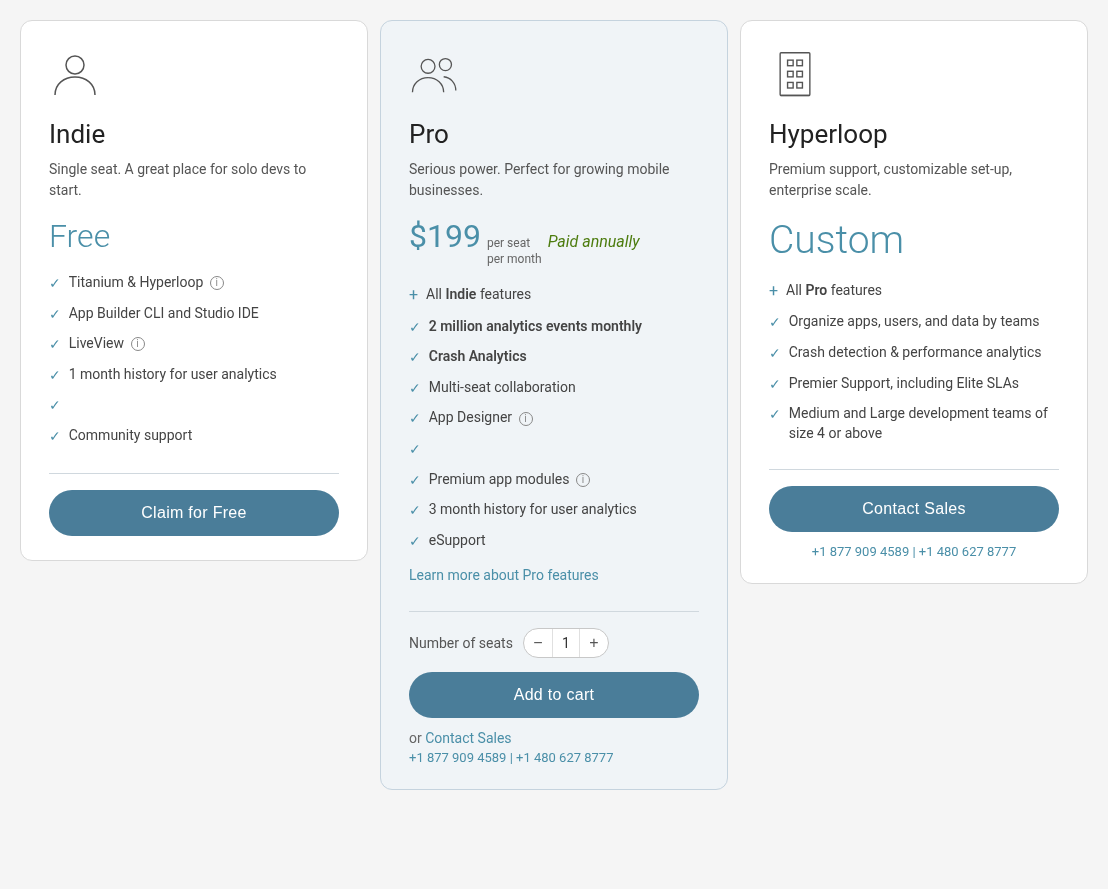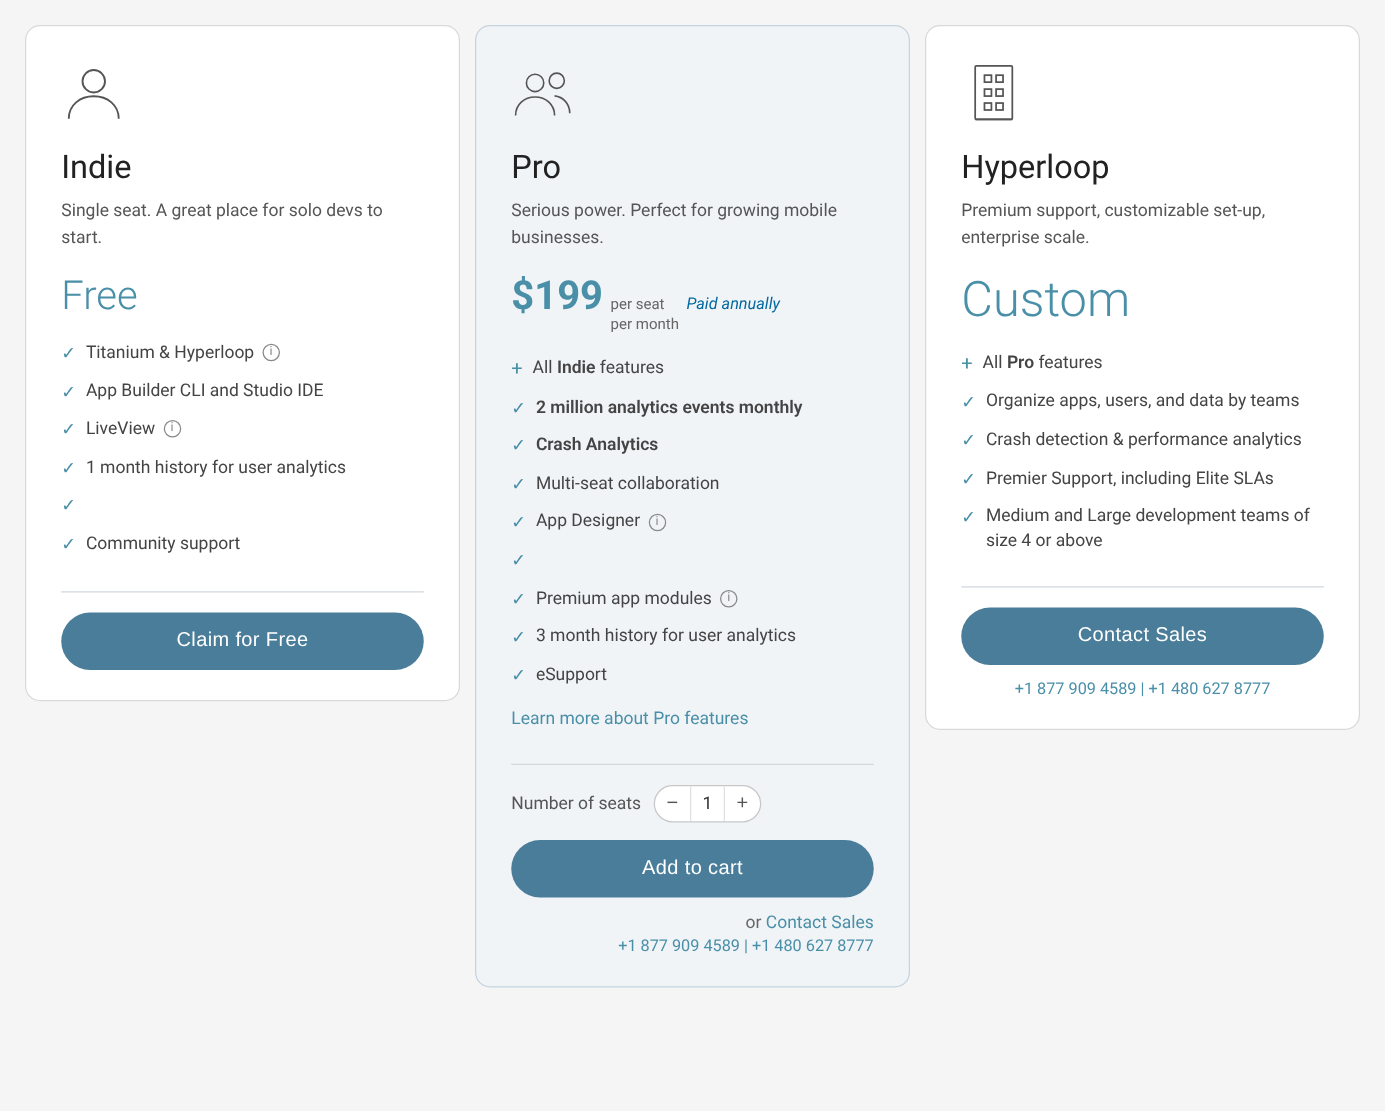--- a/index.html
+++ b/index.html
@@ -70,30 +70,30 @@
       font-weight: 300;
     }
     .price-amount {
       display: flex;
       align-items: baseline;
       gap: 6px;
     }
     .price-dollar {
       font-size: 32px;
       color: #4a8fa8;
-      font-weight: 700;
+      font-weight: 400;
     }
     .price-per {
       font-size: 12px;
       color: #666;
       line-height: 1.3;
     }
     .price-billing {
-      font-size: 13px;
-      color: #0369a1;
+      font-size: 16px;
+      color: #4d7c0f;
       font-style: italic;
     }
     .features-list {
       list-style: none;
       flex: 1;
     }
     .features-list li {
       font-size: 14px;
       color: #444;
       margin-bottom: 10px;
@@ -190,21 +190,21 @@
       border: none;
       border-radius: 30px;
       background: #4a7d99;
       color: #fff;
       font-size: 16px;
       font-weight: 500;
       cursor: pointer;
       letter-spacing: 0.3px;
     }
     .contact-info {
-      text-align: right;
+      text-align: left;
       margin-top: 12px;
     }
     .contact-info .or-line {
       font-size: 14px;
       color: #666;
       margin-bottom: 4px;
     }
     .contact-info .or-line a {
       color: #4a8fa8;
       text-decoration: none;

